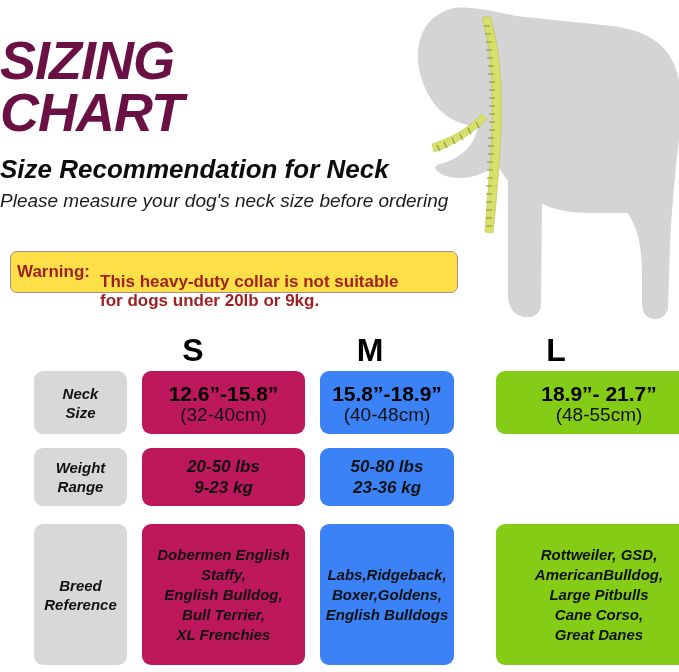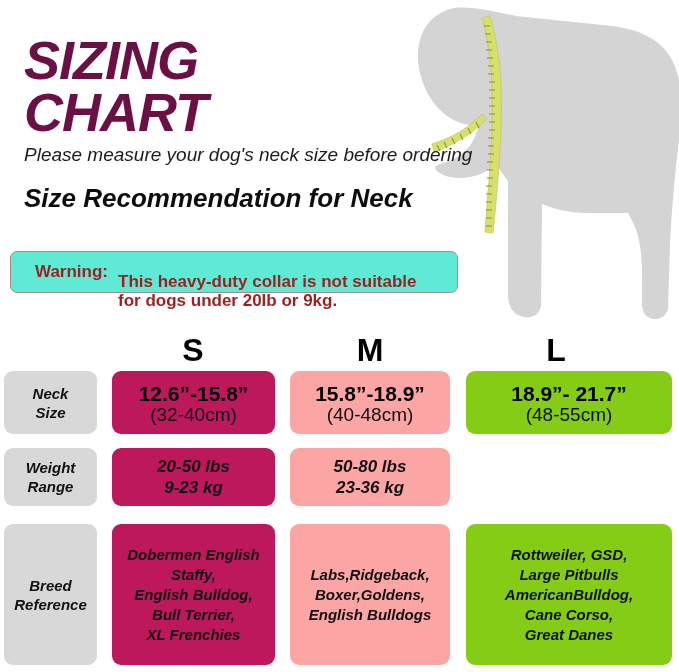--- a/index.html
+++ b/index.html
@@ -22,21 +22,21 @@
     left: 396px;
     top: -6px;
     width: 290px;
     height: 330px;
     pointer-events: none;
   }
 
   
   #heading-block {
     position: absolute;
-    left: 24px;
+    left: 0;
     top: 34px;
     width: 470px;
   }
   .title-line {
     font-weight: bold;
     font-style: italic;
     color: #6b1045;
     font-size: 54px;
     line-height: 52px;
     letter-spacing: -1px;
@@ -62,24 +62,24 @@
 
   
   #warning-box {
     position: absolute;
     left: 10px;
     top: 251px;
     width: 448px;
     height: 42px;
     border: 1px solid #b08a8a;
     border-radius: 7px;
-    background: #5eead4;
+    background: #fde047;
     display: flex;
     align-items: center;
-    padding: 0 18px;
+    padding: 0 0;
     box-sizing: border-box;
   }
   #warning-label {
     font-weight: bold;
     font-size: 17px;
     color: #9e1f1f;
     white-space: nowrap;
     padding-left: 6px;
     padding-right: 10px;
   }
@@ -135,21 +135,21 @@
     color: #111111;
   }
   .cell.label {
     left: 4px;
     width: 93px;
     background: #d8d8d8;
     font-size: 15px;
     line-height: 19px;
   }
   .cell.col-s { left: 112px; width: 163px; background: #be185d; }
-  .cell.col-m { left: 290px; width: 160px; background: #fca5a5; }
+  .cell.col-m { left: 290px; width: 134px; background: #3b82f6; }
   .cell.col-l { left: 466px; width: 206px; background: #84cc16; }
 
   
   #row-neck { height: 71px; }
   #row-neck .cell { top: 4px; height: 63px; }
   .neck-primary {
     font-style: normal;
     font-weight: bold;
     font-size: 21px;
     line-height: 24px;
@@ -175,21 +175,21 @@
   }
 
   
   #row-breed { height: 156px; }
   #row-breed .cell { top: 8px; height: 141px; }
   .breed-line {
     font-size: 15px;
     line-height: 20px;
     white-space: nowrap;
   }
-  .stack { display: flex; flex-direction: column; align-items: center; justify-content: center; }
+  .stack { display: flex; flex-direction: column; align-items: center; justify-content: center; margin-left: 30px; }
 </style>
 </head>
 <body>
 
 <svg id="dog-art" viewBox="0 0 290 330">
   <g>
     <path fill="#d4d4d4" d="
       M 58,14
       C 40,18 28,30 24,46
       C 20,60 22,74 26,86
@@ -260,22 +260,22 @@
     <line x1="64" y1="140" x2="67" y2="146"></line>
       <line x1="56" y1="144" x2="59" y2="150"></line>
     <line x1="48" y1="148" x2="51" y2="154"></line>
       <line x1="41" y1="151" x2="44" y2="157"></line>
   </g>
 </svg>
 
 <div id="heading-block">
   <div class="title-line">SIZING</div>
   <div class="title-line">CHART</div>
+  <div id="subtitle">Size Recommendation for Neck</div>
   <div id="instruction">Please measure your dog's neck size before ordering</div>
-  <div id="subtitle">Size Recommendation for Neck</div>
 </div>
 
 <div id="warning-box">
   <div id="warning-label">Warning:</div>
   <div id="warning-text">
     <span>This heavy-duty collar is not suitable</span>
     <span>for dogs under 20lb or 9kg.</span>
   </div>
 </div>
 
@@ -333,20 +333,20 @@
       <div class="breed-line">Bull Terrier,</div>
       <div class="breed-line">XL Frenchies</div>
     </div>
     <div class="cell col-m stack">
       <div class="breed-line">Labs,Ridgeback,</div>
       <div class="breed-line">Boxer,Goldens,</div>
       <div class="breed-line">English Bulldogs</div>
     </div>
     <div class="cell col-l stack">
       <div class="breed-line">Rottweiler, GSD,</div>
+      <div class="breed-line">AmericanBulldog,</div>
       <div class="breed-line">Large Pitbulls</div>
-      <div class="breed-line">AmericanBulldog,</div>
       <div class="breed-line">Cane Corso,</div>
       <div class="breed-line">Great Danes</div>
     </div>
   </div>
 
 </div>
 
 </body></html>

